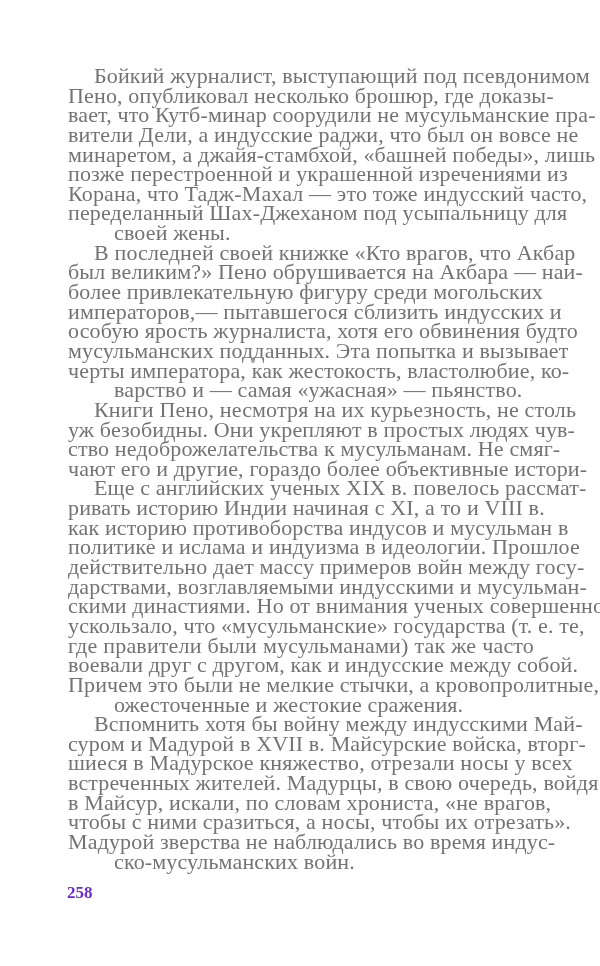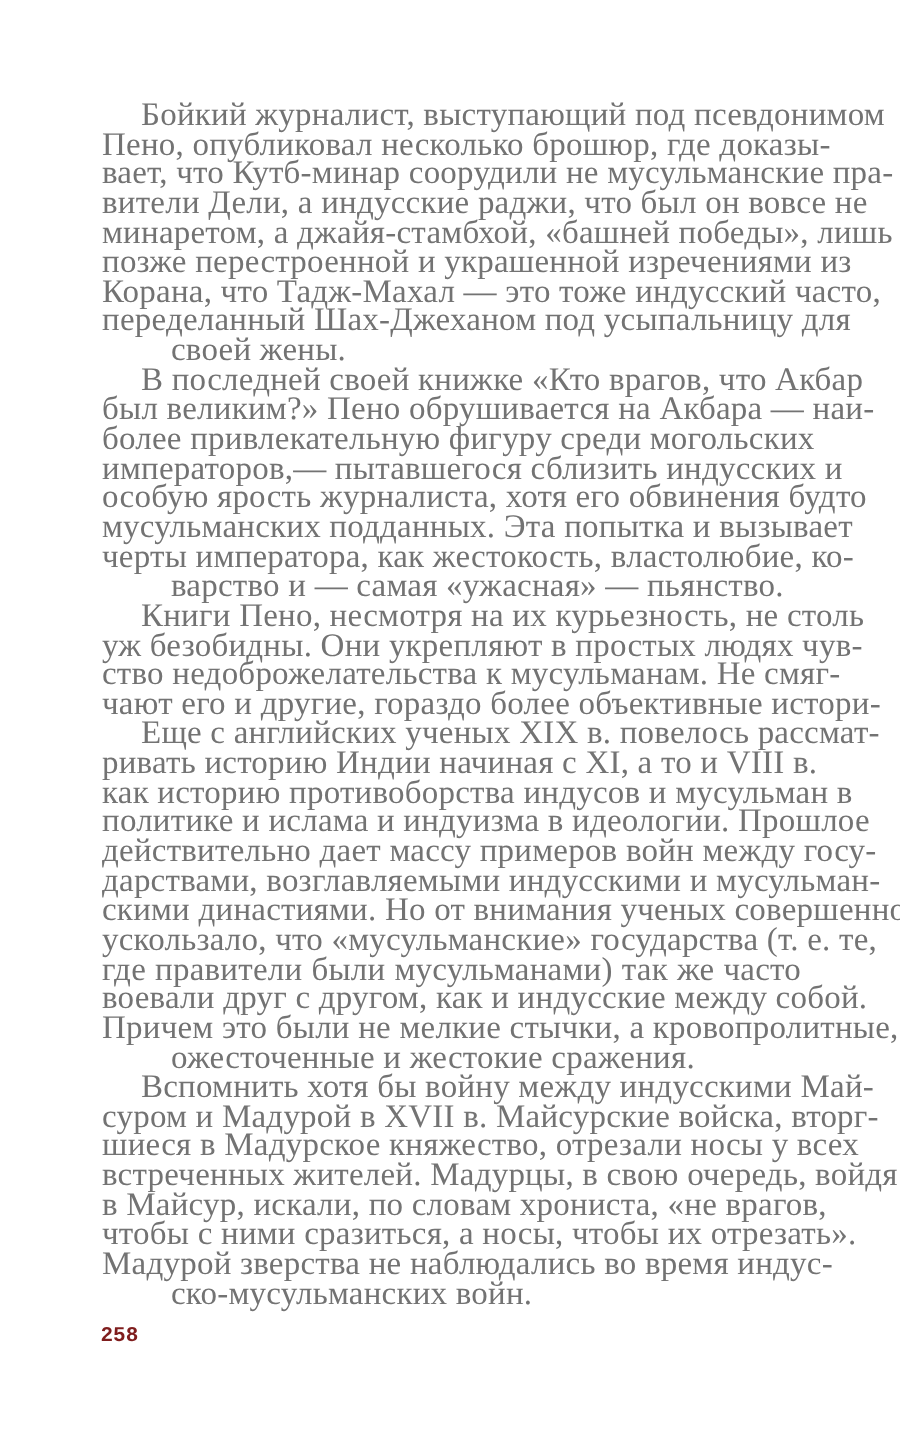--- a/index.html
+++ b/index.html
@@ -34,24 +34,24 @@
       padding-left: 26px;
     }
     .line.last {
       text-align-last: left;
       margin-left: 46px;
     }
     .page-number {
       position: absolute;
       left: 67px;
       top: 883px;
-      font-family: Liberation Mono, monospace;
+      font-family: Liberation Serif, serif;
       font-weight: bold;
-      font-size: 14px;
-      color: #7f1d1d;
+      font-size: 17px;
+      color: #6d28d9;
     }
   </style>
 </head>
 <body>
 
 <div class="page">
 
   <div>
     <div class="line indent">Бойкий журналист, выступающий под псевдонимом</div>
     <div class="line">Пено, опубликовал несколько брошюр, где доказы-</div>

